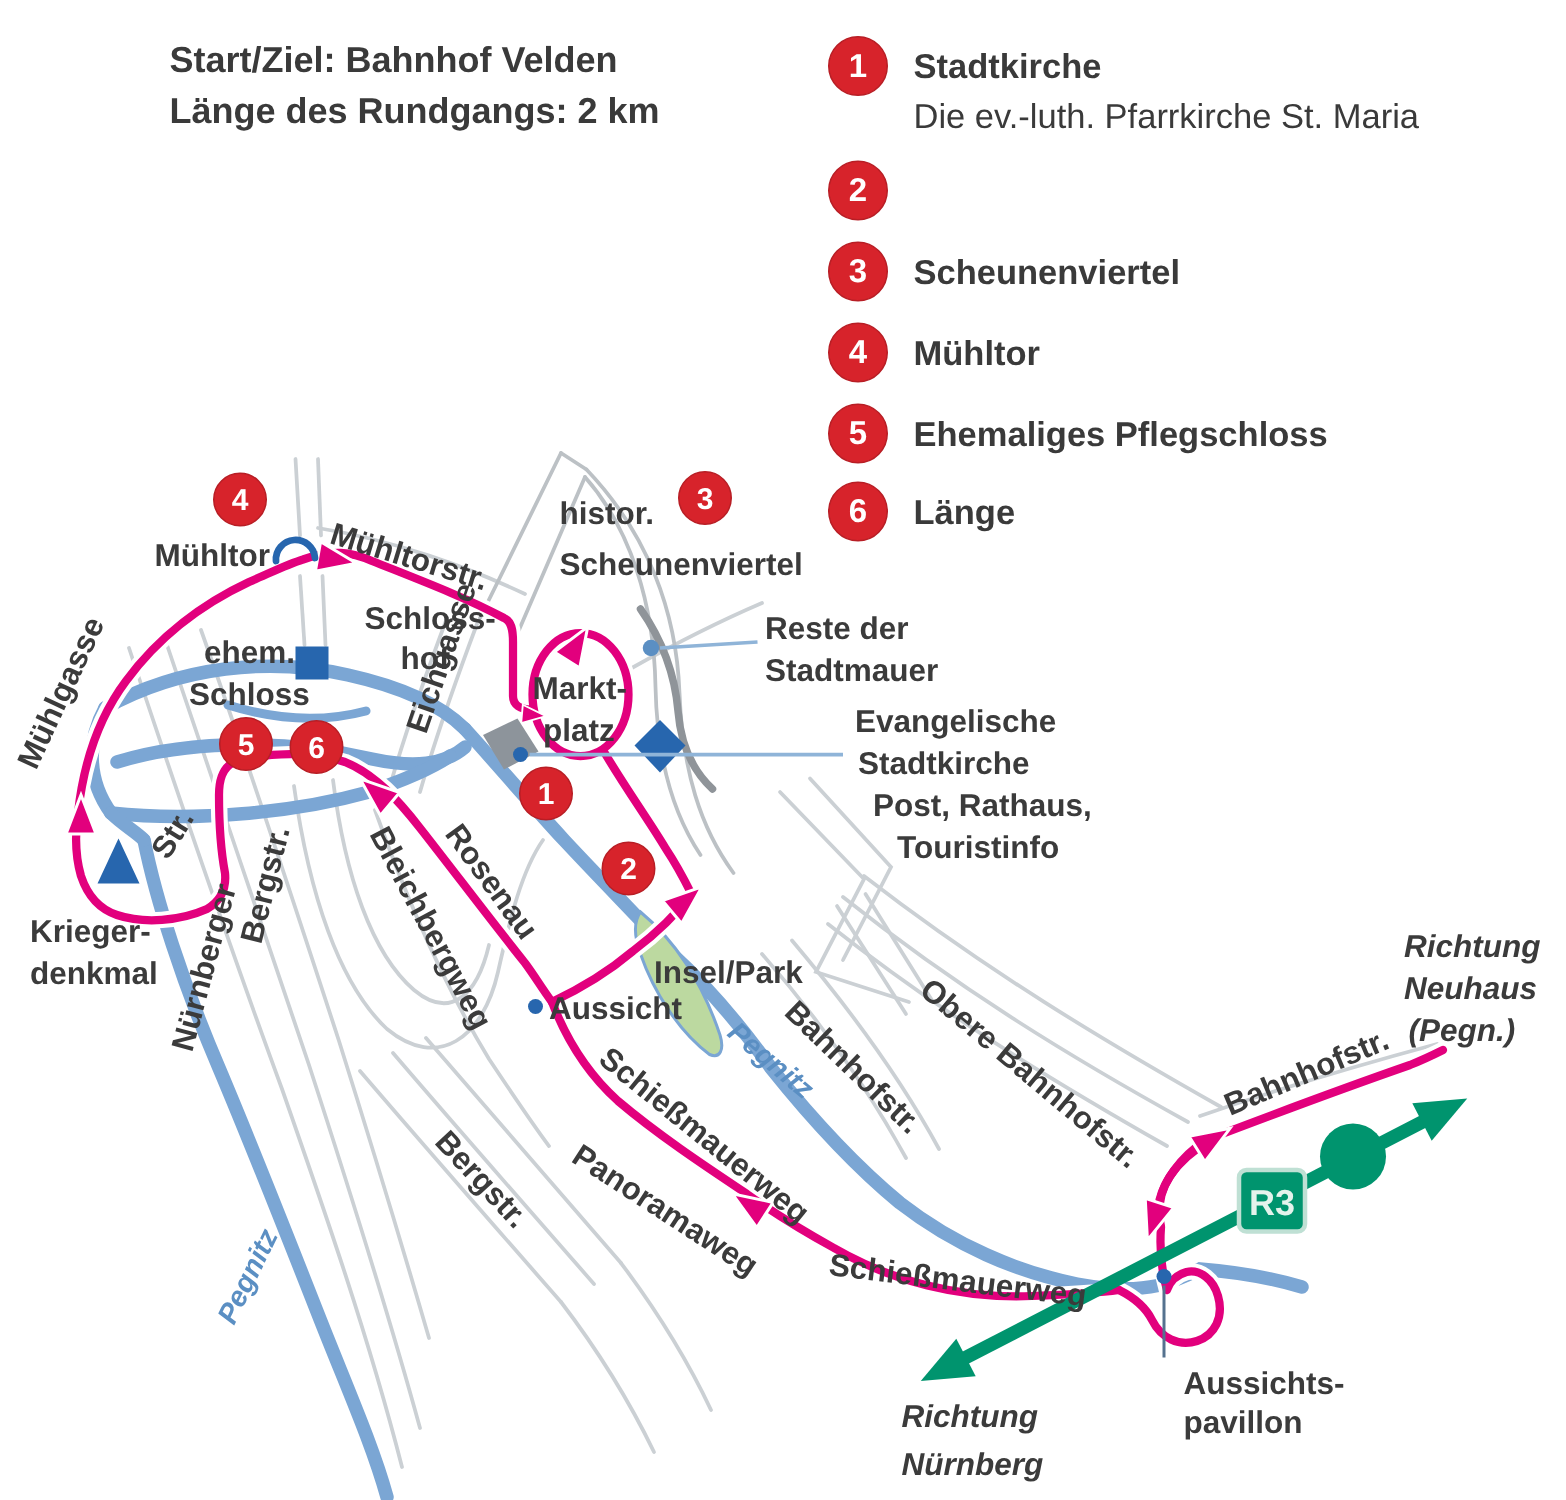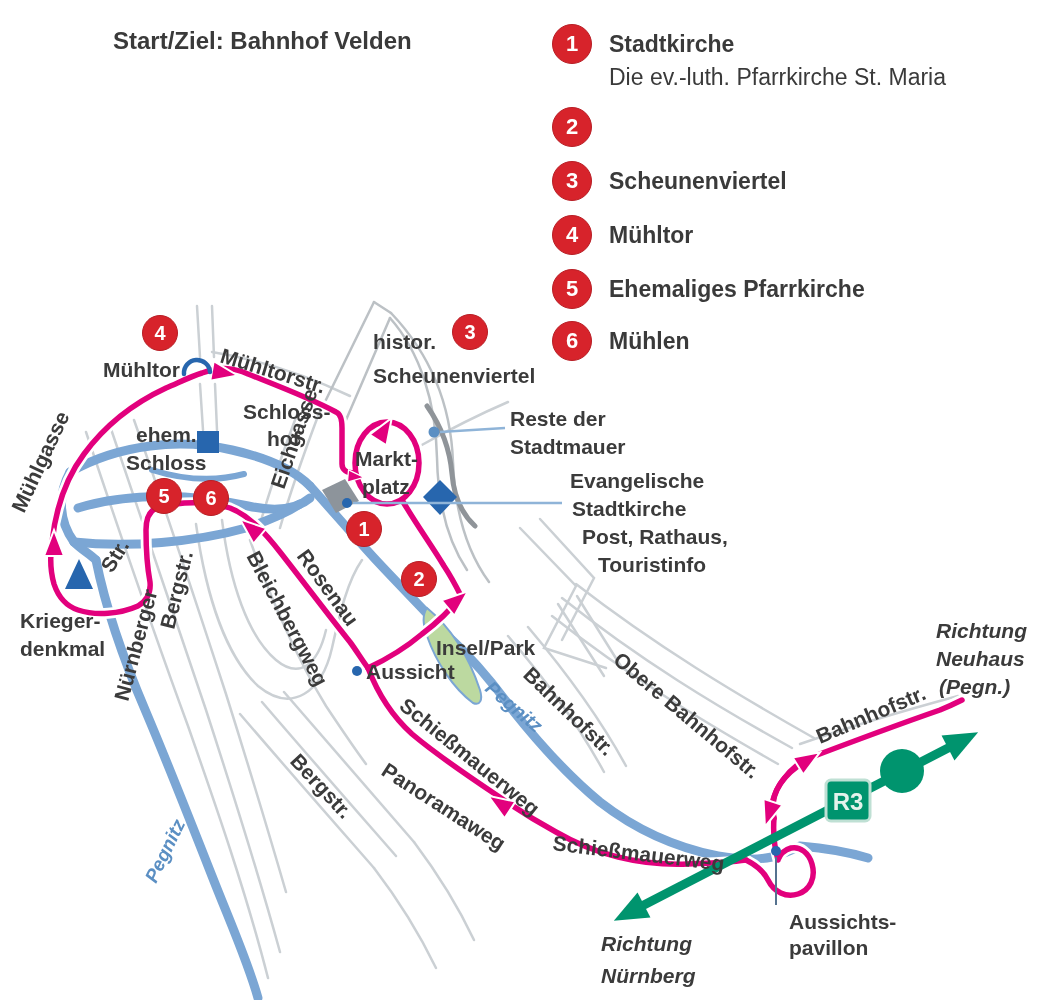--- a/index.html
+++ b/index.html
@@ -22,20 +22,21 @@
   .bnum{font-size:20px;font-weight:700;fill:#ffffff;text-anchor:middle;}
   .r3t{font-size:24px;font-weight:700;fill:#e4f3ec;text-anchor:middle;}
 </style>
 </head>
 <body>
 
 <div class="page">
 
   <div class="title">
     <div>Start/Ziel: Bahnhof Velden</div>
+    <div>Länge des Rundgangs: 2 km</div>
   </div>
 
   <div class="legend">
     <div class="legend-item" style="left:552px;top:24px;">
       <div class="lbadge">1</div>
       <div class="ltext">
         <div>Stadtkirche</div>
         <div class="sub">Die ev.-luth. Pfarrkirche St. Maria</div>
       </div>
     </div>
@@ -45,25 +46,25 @@
     <div class="legend-item" style="left:552px;top:161px;">
       <div class="lbadge">3</div>
       <div class="ltext">Scheunenviertel</div>
     </div>
     <div class="legend-item" style="left:552px;top:215px;">
       <div class="lbadge">4</div>
       <div class="ltext">Mühltor</div>
     </div>
     <div class="legend-item" style="left:552px;top:269px;">
       <div class="lbadge">5</div>
-      <div class="ltext">Ehemaliges Pfarrkirche</div>
+      <div class="ltext">Ehemaliges Pflegschloss</div>
     </div>
     <div class="legend-item" style="left:552px;top:321px;">
       <div class="lbadge">6</div>
-      <div class="ltext">Mühlen</div>
+      <div class="ltext">Länge</div>
     </div>
   </div>
 
   <svg width="1044" height="1000" viewBox="0 0 1044 1000">
     <defs>
       <path id="rt-west" d="M156,508 C148,512 146,520 146,530 C146,548 147,566 150,582 C151,592 148,600 138,606 C120,614 96,616 78,610 C66,606 58,596 54,584 C50,570 50,556 52,542 C56,506 66,478 84,454 C106,424 136,402 166,388 C180,382 192,376 202,373 C222,366 234,368 248,374 C278,386 310,398 336,412 C341,414 342,420 342,428 L342,464 C342,470 347,473 354,473"></path>
       <path id="rt-row" d="M156,508 C180,501 208,501 230,508 C250,516 266,534 280,552 C302,580 326,612 350,642 C356,650 362,660 368,668"></path>
       <ellipse id="rt-ring" cx="387" cy="463" rx="32" ry="41"></ellipse>
       <path id="rt-spur" d="M402,500 C416,524 432,546 444,566 C452,578 458,590 461,596 C452,608 438,622 422,634 C403,650 385,660 368,668"></path>
       <path id="rt-schiess" d="M368,668 C378,694 392,716 412,734 C438,756 468,776 498,796 C515,808 534,820 556,832 C594,854 640,866 688,864 C714,863 732,862 746,860"></path>

